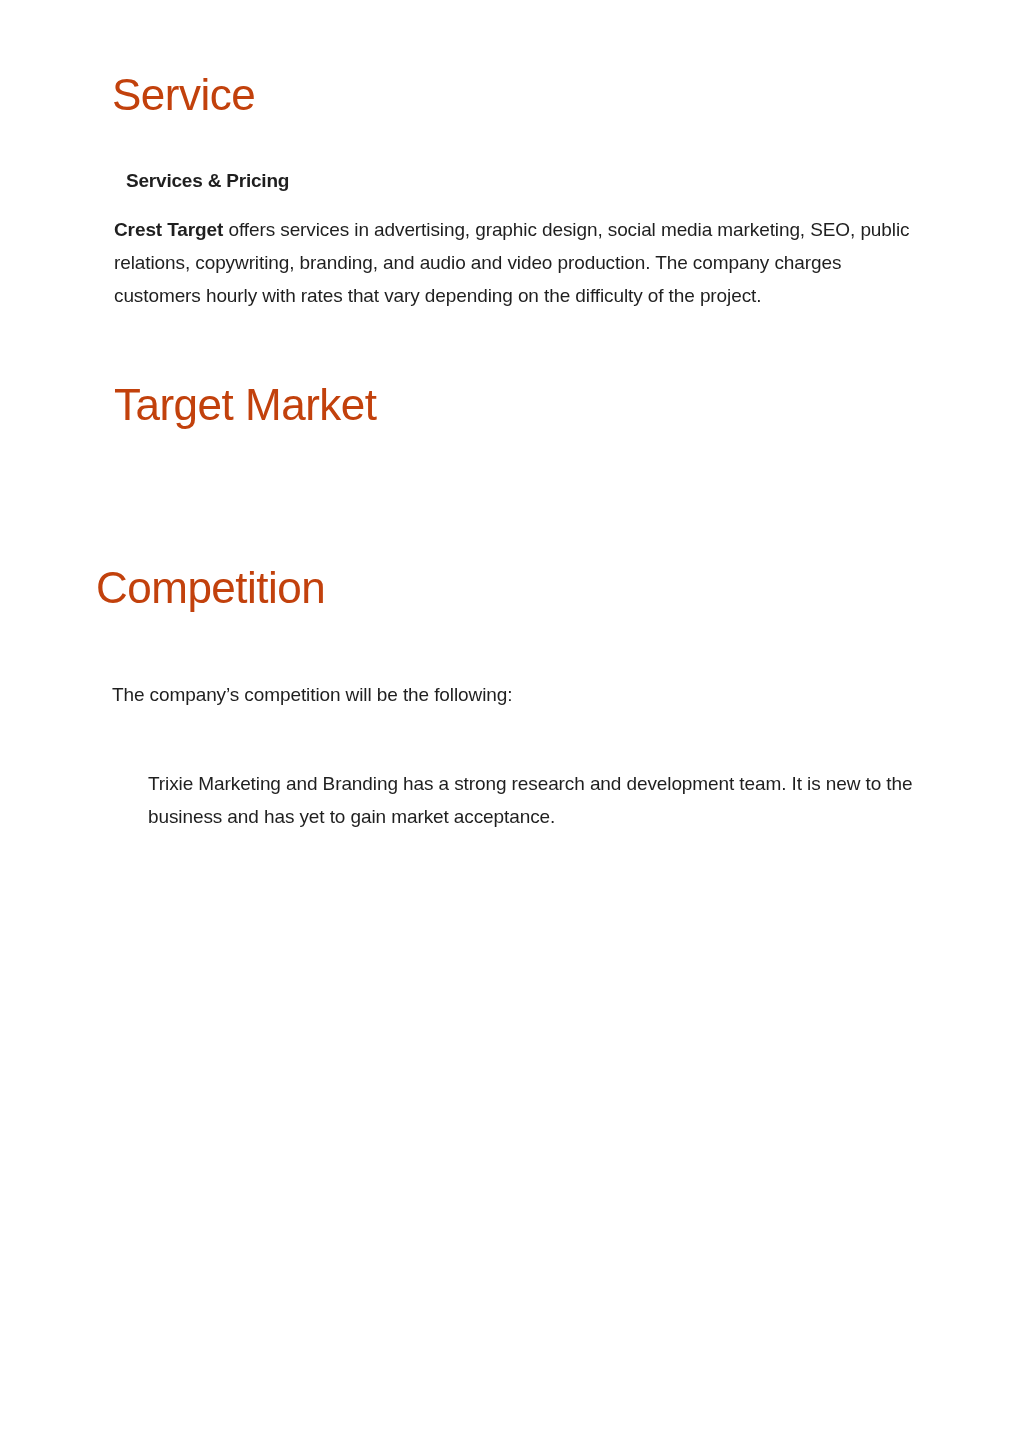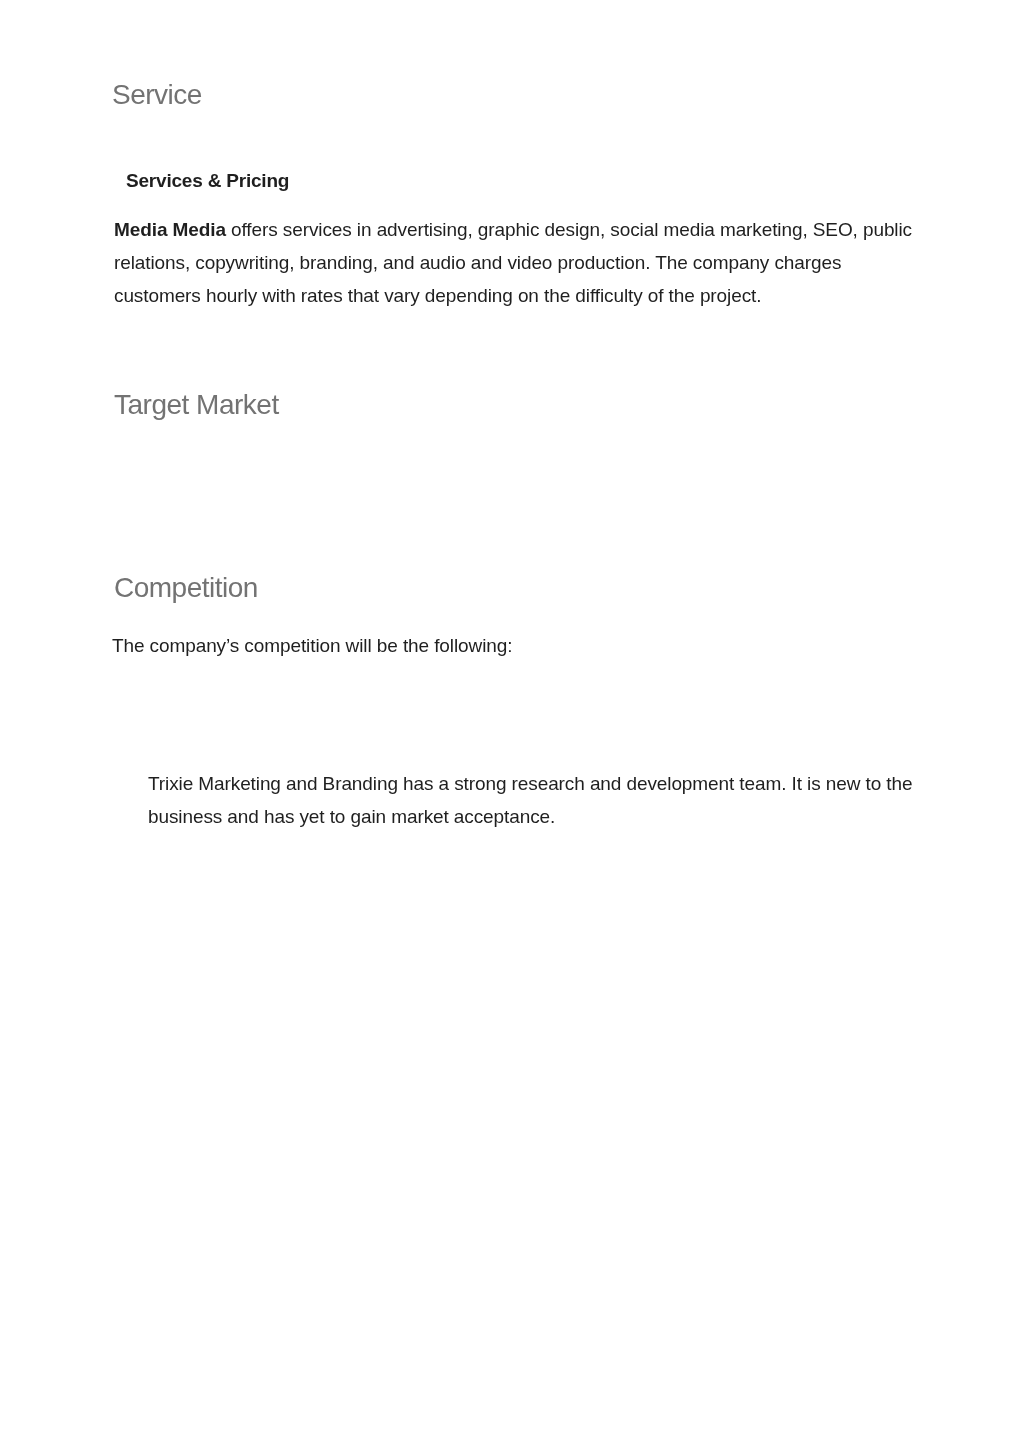--- a/index.html
+++ b/index.html
@@ -1,36 +1,36 @@
 <!DOCTYPE html>
 <html><head>
   <meta charset="utf-8">
   <style>
     html, body { margin: 0; padding: 0; background: #ffffff; }
     body { width: 1024px; height: 1446px; position: relative; overflow: hidden; font-family: "Liberation Sans", sans-serif; color: #1f1f1f; }
     .page { position: absolute; left: 0; top: 0; width: 1024px; height: 1446px; }
-    .h1 { position: absolute; color: #737373; font-family: "Liberation Sans", sans-serif; font-size: 28px; font-weight: 500; letter-spacing: -0.5px; line-height: 48px; margin: 0; white-space: nowrap; }
+    .h1 { position: absolute; color: #c2410c; font-family: "Liberation Sans", sans-serif; font-size: 44px; font-weight: 500; letter-spacing: -0.5px; line-height: 48px; margin: 0; white-space: nowrap; }
     .sub { position: absolute; font-size: 19px; font-weight: bold; line-height: 24px; margin: 12px; letter-spacing: -0.2px; white-space: nowrap; }
     .para { position: absolute; font-size: 19px; line-height: 33px; margin: 0; width: 800px; letter-spacing: -0.1px; }
     .para b { font-weight: bold; }
   </style>
 </head>
 <body>
 
 <div class="page">
 
   <h1 class="h1" style="left:112px; top:71px;">Service</h1>
 
   <h3 class="sub" style="left:114px; top:157px;">Services &amp; Pricing</h3>
 
-  <p class="para" style="left:114px; top:213px; width:800px;"><b>Media Media</b><span> offers services in advertising, graphic design, social media marketing, SEO, public relations, copywriting, branding, and audio and video production. The company charges customers hourly with rates that vary depending on the difficulty of the project.</span></p>
+  <p class="para" style="left:114px; top:213px; width:800px;"><b>Crest Target</b><span> offers services in advertising, graphic design, social media marketing, SEO, public relations, copywriting, branding, and audio and video production. The company charges customers hourly with rates that vary depending on the difficulty of the project.</span></p>
 
   <h1 class="h1" style="left:114px; top:381px;">Target Market</h1>
 
 
-  <h1 class="h1" style="left:114px; top:564px;text-align:right;">Competition</h1>
+  <h1 class="h1" style="left:96px; top:564px;text-align:right;">Competition</h1>
 
-  <p class="para" style="left:112px; top:629px;">The company’s competition will be the following:</p>
+  <p class="para" style="left:112px; top:678px;">The company’s competition will be the following:</p>
 
 
   <p class="para" style="left:112px; top:767px; width:805px;margin-left:36px;">Trixie Marketing and Branding has a strong research and development team.  It is new to the business and has yet to gain market acceptance.</p>
 
 </div>
 
 </body></html>

